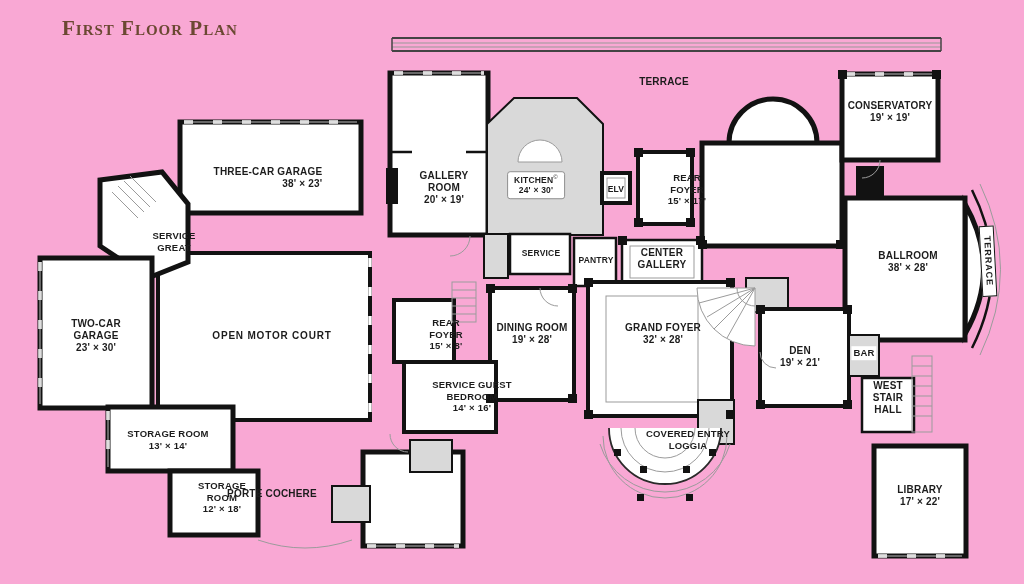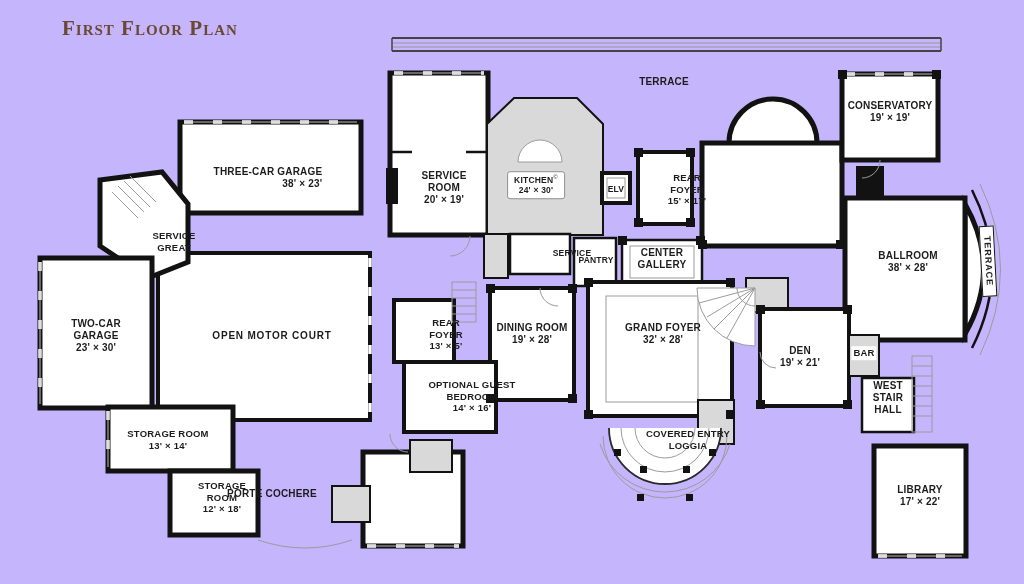--- a/index.html
+++ b/index.html
@@ -1,17 +1,17 @@
 <!DOCTYPE html>
 <html><head>
 <meta charset="utf-8">
 <style>
   html,body { margin:0; padding:0; background:#ffffff; }
   .canvas {
-    position:relative; width:1024px; height:584px; background:#c4b5fd;
+    position:relative; width:1024px; height:584px; background:#f9a8d4;
     overflow:hidden; font-family:"Liberation Sans", sans-serif;
   }
   .plan-title {
     position:absolute; left:62px; top:16px;
     font-family:"Liberation Serif", serif; font-variant:small-caps;
     font-weight:bold; font-size:21px; letter-spacing:1px; color:#6b4832;
   }
   .draw { position:absolute; left:0; top:0; }
   .room-label {
     position:absolute; transform:translate(-50%,-50%);
@@ -208,21 +208,21 @@
   </svg>
 
   <div class="plan-title">First Floor Plan</div>
 
   <div class="room-label" style="left:664px; top:82px; width:100px">
     <span class="nm">TERRACE</span>
   </div>
 
 
   <div class="room-label" style="left:444px; top:188px; width:76px">
-    <span class="nm">SERVICE ROOM</span>
+    <span class="nm">GALLERY ROOM</span>
     <span class="dm">20' × 19'</span>
   </div>
 
   <div class="room-label boxed sm nowrap" style="left:536px; top:185px;">
     <span class="nm"><span>KITCHEN</span><span class="mark">©</span></span>
     <span class="dm">24' × 30'</span>
   </div>
 
   <div class="room-label sm" style="left:616px; top:189px; width:30px">
     <span class="nm">ELV</span>
@@ -236,21 +236,21 @@
 
   <div class="room-label" style="left:890px; top:112px; width:116px">
     <span class="nm">CONSERVATORY</span>
     <span class="dm">19' × 19'</span>
   </div>
 
   <div class="room-label md" style="left:152px; top:242px; width:70px">
     <span class="nm">SERVICE GREAT</span>
   </div>
 
-  <div class="room-label sm" style="left:572px; top:253px; width:40px">
+  <div class="room-label sm" style="left:541px; top:253px; width:40px">
     <span class="nm">SERVICE</span>
   </div>
 
   <div class="room-label sm" style="left:596px; top:260px; width:46px">
     <span class="nm">PANTRY</span>
   </div>
 
   <div class="room-label" style="left:662px; top:259px; width:74px">
     <span class="nm">CENTER GALLERY</span>
   </div>
@@ -273,21 +273,21 @@
     <span class="nm">TWO-CAR GARAGE</span>
     <span class="dm">23' × 30'</span>
   </div>
 
   <div class="room-label nowrap" style="left:272px; top:336px; letter-spacing:0.8px">
     <span class="nm">OPEN MOTOR COURT</span>
   </div>
 
   <div class="room-label md" style="left:424px; top:334px; width:64px">
     <span class="nm">REAR FOYER</span>
-    <span class="dm">13' × 5'</span>
+    <span class="dm">15' × 8'</span>
   </div>
 
   <div class="room-label" style="left:532px; top:334px; width:72px">
     <span class="nm">DINING ROOM</span>
     <span class="dm">19' × 28'</span>
   </div>
 
   <div class="room-label" style="left:663px; top:334px; width:84px">
     <span class="nm">GRAND FOYER</span>
     <span class="dm">32' × 28'</span>
@@ -300,21 +300,21 @@
 
   <div class="room-label md" style="left:864px; top:353px; background:#ffffff; padding:1px 2px;">
     <span class="nm">BAR</span>
   </div>
 
   <div class="room-label" style="left:888px; top:398px; width:54px">
     <span class="nm">WEST STAIR HALL</span>
   </div>
 
   <div class="room-label md" style="left:450px; top:396px; width:92px">
-    <span class="nm">OPTIONAL GUEST BEDROOM</span>
+    <span class="nm">SERVICE GUEST BEDROOM</span>
     <span class="dm">14' × 16'</span>
   </div>
 
   <div class="room-label md" style="left:146px; top:440px; width:84px">
     <span class="nm">STORAGE ROOM</span>
     <span class="dm">13' × 14'</span>
   </div>
 
   <div class="room-label md" style="left:200px; top:497px; width:80px">
     <span class="nm">STORAGE ROOM</span>

